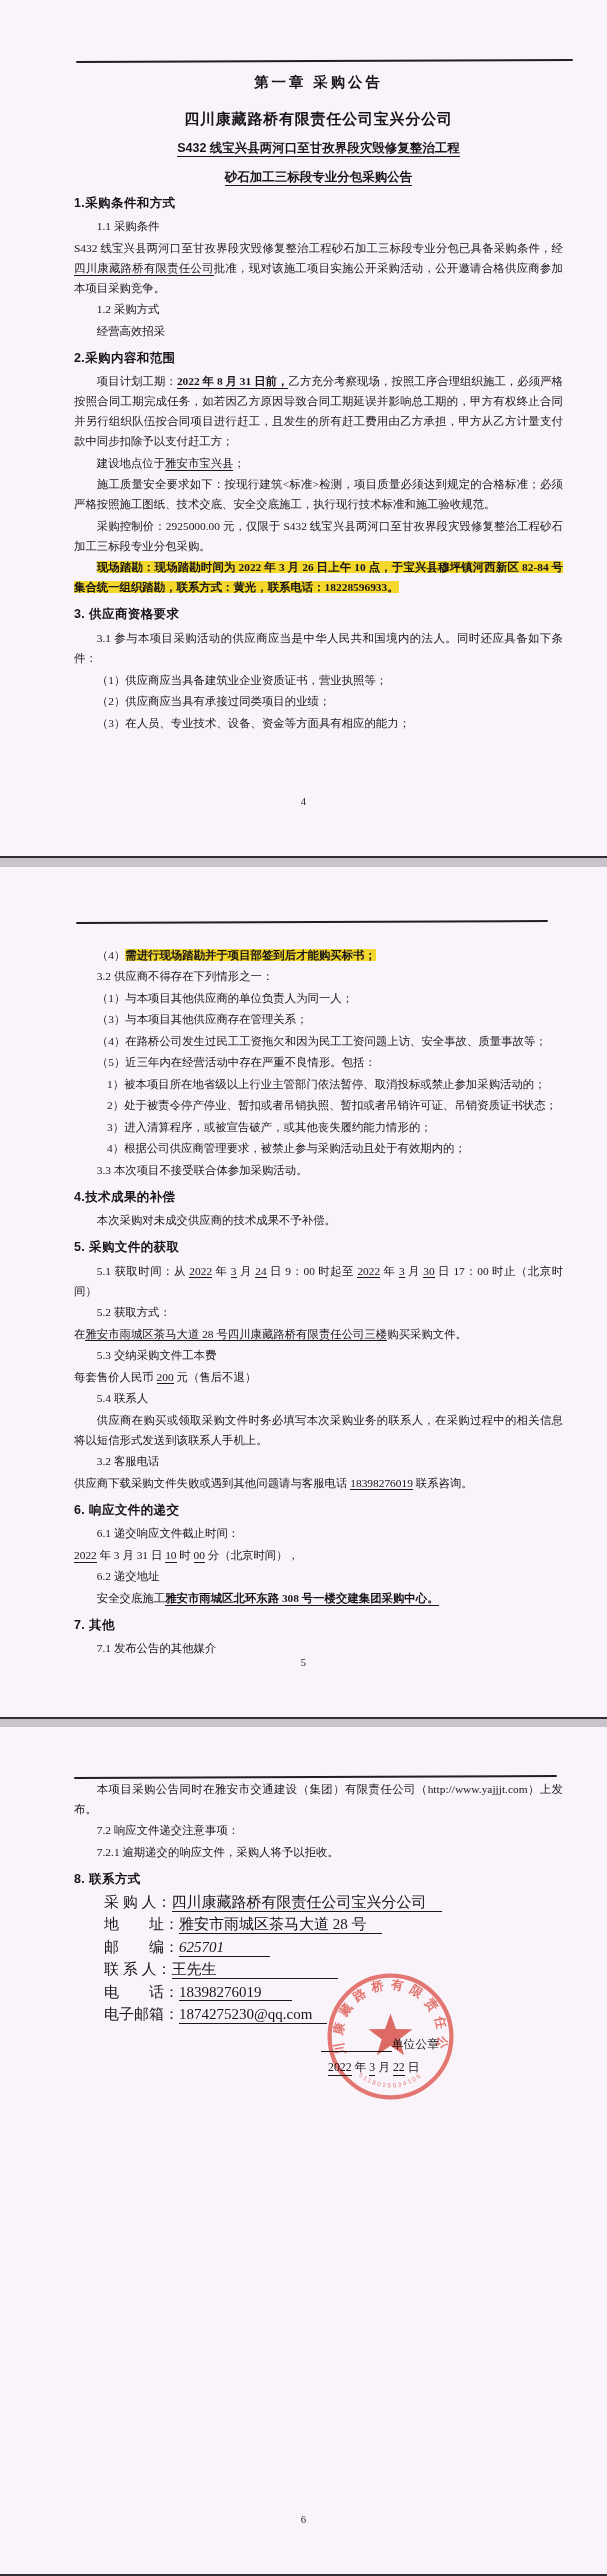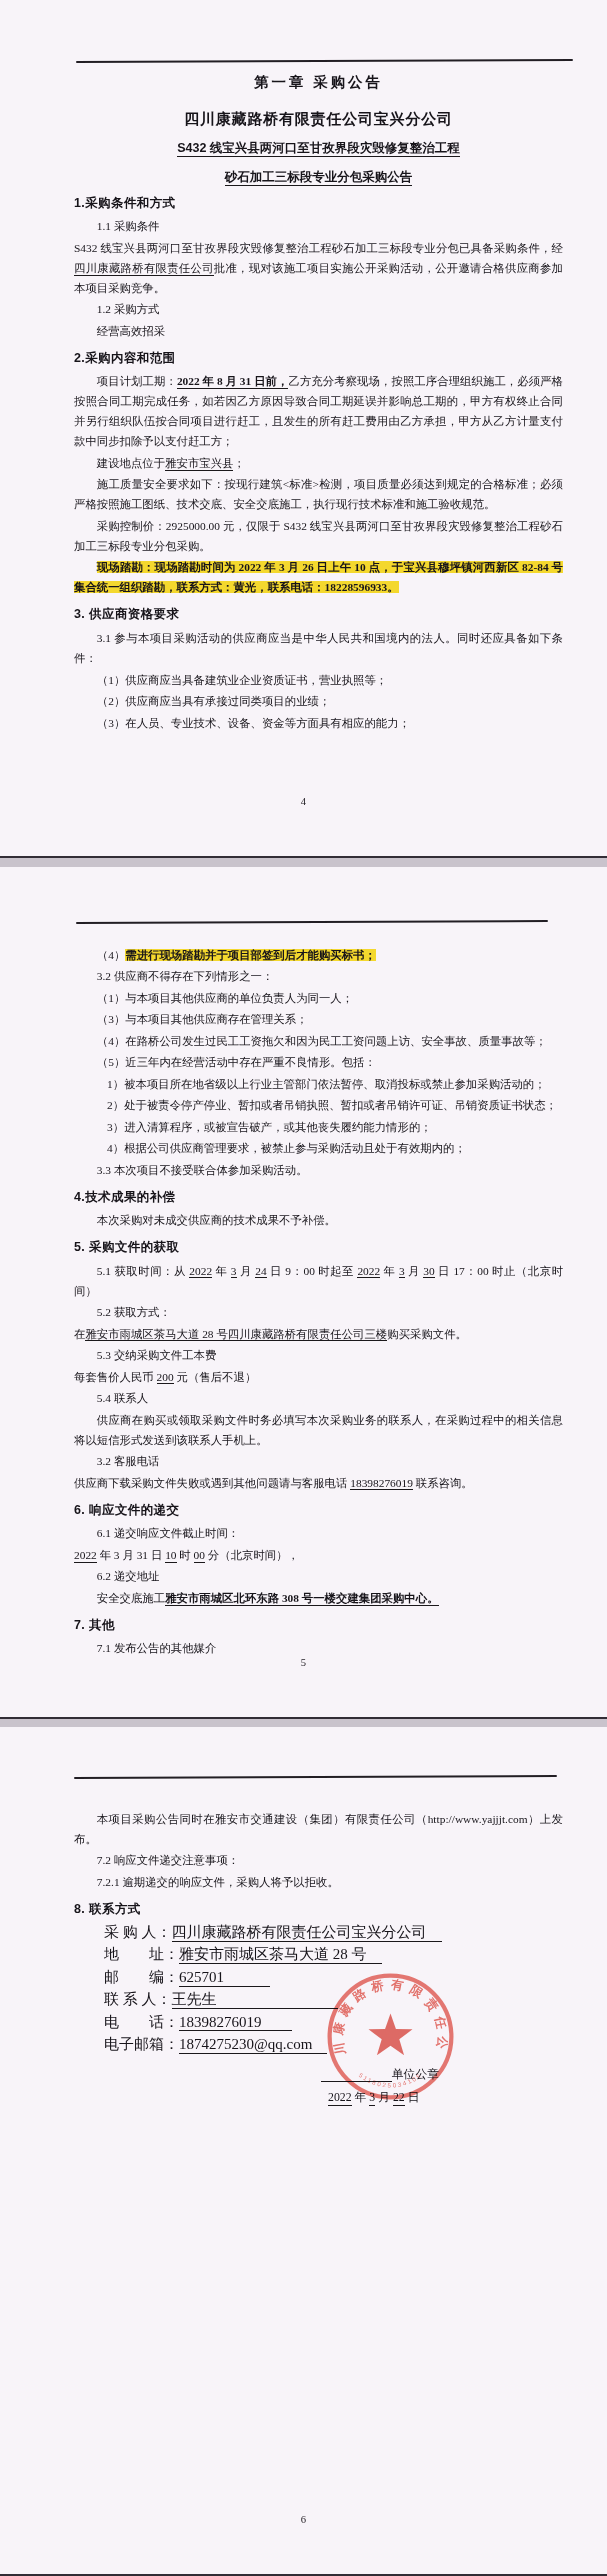--- a/index.html
+++ b/index.html
@@ -10,39 +10,39 @@
   #p1{top:0;height:858px}
   #p2{top:867px;height:852px}
   #p3{top:1727px;height:849px}
   .scanline{position:absolute;height:1.5px;background:#221e24;transform:rotate(-0.25deg);border-radius:1.5px;}
   #p1 .scanline{top:60px;left:76px;width:497px;}
   #p2 .scanline{top:54px;left:76px;width:472px;}
   #p3 .scanline{top:49px;left:74px;width:483px;}
   .content{position:relative;}
   #p1 .content{padding-top:73px;}
   #p2 .content{padding-top:76px;}
-  #p3 .content{padding-top:80px;}
+  #p3 .content{padding-top:50px;}
   .chapter{font-family:"Liberation Sans","DejaVu Sans",sans-serif;font-weight:bold;font-size:14.4px;
            text-align:center;margin:0 0 12px;letter-spacing:3px;}
   .title{font-family:"Liberation Sans","DejaVu Sans",sans-serif;font-weight:bold;font-size:15px;
          text-align:center;margin:18px 0 3px;letter-spacing:0.8px;}
   .subtitle{font-family:"Liberation Sans","DejaVu Sans",sans-serif;font-weight:bold;font-size:12.5px;
             text-align:center;margin:11.4px 0 0;}
   .h1{font-family:"Liberation Sans","DejaVu Sans",sans-serif;font-weight:bold;font-size:12.5px;
       margin:9px 0 4.6px;letter-spacing:0.4px;}
   .body{margin:1.5px 0;font-size:11.4px;line-height:20px;text-align:justify;}
   .ind{text-indent:2em;}
   .ind3{text-indent:2.9em;}
   .contact{margin:0.8px 0 0.8px 2em;font-size:15px;line-height:21.6px;}
   .sealline{margin:9px 0 0 247px;font-size:11.8px;line-height:18px;}
   .dateline{margin:5.3px 0 0 254px;font-size:11.8px;line-height:18px;}
   .u{border-bottom:1.1px solid #1b181b;padding-bottom:0.8px;}
   .b{font-weight:bold;}
   .hl{background:#f4d82e;}
-  .pr20{padding-right:15px;} .pr40{padding-right:30px;} .pr60{padding-right:46px;} .pr160{padding-right:121px;}
+  .pr20{padding-right:15px;} .pr40{padding-right:30px;} .pr60{padding-right:46px;font-style:italic;} .pr160{padding-right:121px;}
   .pagenum{position:absolute;bottom:49px;left:0;width:100%;text-align:center;font-size:10.6px;color:#201c22;}
   .seal{position:absolute;left:325px;top:244px;width:131px;height:131px;mix-blend-mode:multiply;opacity:.92;}
 </style>
 </head>
 <body>
 
 <div class="stage">
 
   <section class="page" id="p1">
     <div class="scanline"></div>

